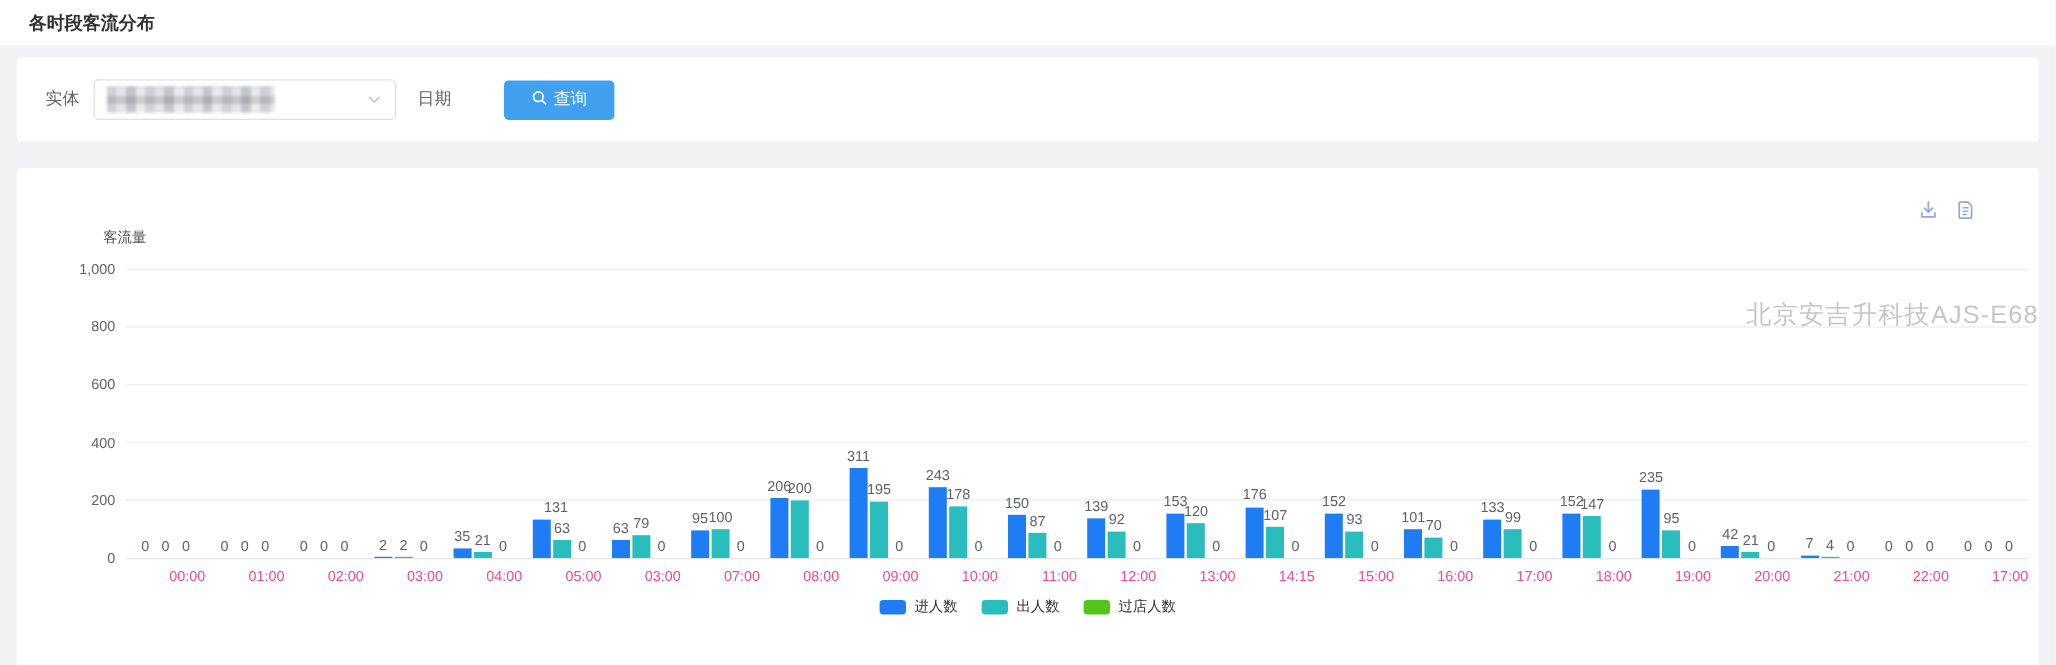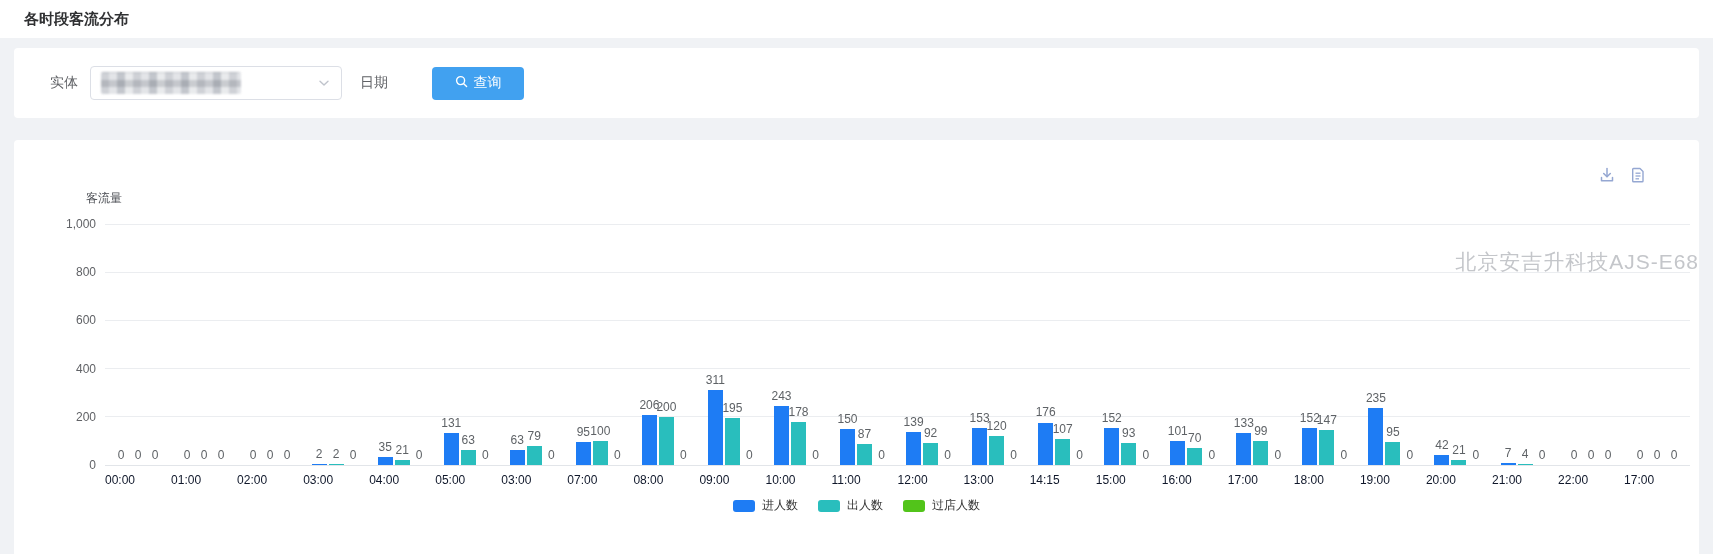--- a/index.html
+++ b/index.html
@@ -1,21 +1,21 @@
 <!DOCTYPE html>
 <html><head>
 <meta charset="utf-8">
 <style>
   * { margin:0; padding:0; box-sizing:border-box; }
   html,body { width:1713px; height:554px; background:#f0f2f5; font-family:"Liberation Sans","DejaVu Sans",sans-serif; overflow:hidden; }
 
   .titlebar { background:#fff; height:38px; display:flex; align-items:center; padding-left:24px; }
   .page-title { font-size:15px; font-weight:700; color:#303133; }
 
-  .card { background:#fff; border-radius:4px; position:absolute; left:14px; width:1685px;padding-left:12px; }
+  .card { background:#fff; border-radius:4px; position:absolute; left:14px; width:1685px; }
   .filter-card { top:48px; height:70px; display:flex; align-items:center; }
   .chart-card  { top:140px; height:486px; }
 
   .flabel { font-size:14px; color:#606266; }
   .lbl-entity { margin-left:24px; margin-right:12px; }
   .lbl-date { margin-left:18px; margin-right:12px; }
 
   .select { width:252px; height:34px; border:1px solid #dcdfe6; border-radius:4px; background:#fff;
             display:flex; align-items:center; justify-content:space-between; padding:0 10px; cursor:pointer; }
   .mosaic { width:140px; height:22px; border-radius:2px;
@@ -42,21 +42,21 @@
 
   .plot { position:absolute; left:91px; top:84px; width:1585px; height:241px; }
   .gl { position:absolute; left:0; right:0; height:1px; background:#ebedf0; }
   .gl.base { background:#e2e5e9; }
   .ytick { position:absolute; right:calc(100% + 9px); transform:translateY(-50%); font-size:12px; color:#606266; white-space:nowrap; }
   .groups { position:absolute; left:0; top:0; width:100%; height:100%; display:flex; }
   .group { flex:1; position:relative; display:flex; align-items:flex-end; justify-content:center; }
   .slot { width:15px; margin:0 1px; height:100%; position:relative; display:flex; align-items:flex-end; justify-content:center; }
   .bar { width:100%; }
   .val { position:absolute; left:50%; transform:translateX(-50%); font-size:12px; color:#5e6266; white-space:nowrap; }
-  .xlabel { position:absolute; top:calc(100% + 8px); left:0; width:100%; text-align:left; font-size:12px; color:#0f172a; }
+  .xlabel { position:absolute; top:calc(100% + 8px); left:0; width:100%; text-align:right; font-size:12px; color:#ec4899; }
 
   .watermark { position:absolute; top:108px; left:0; right:0; text-align:right; font-size:21px; color:#c4c6ca; letter-spacing:1px; }
 
   .legend { position:absolute; top:357px; left:0; right:0; display:flex; justify-content:center; align-items:center; gap:20px; }
   .legend-item { display:flex; align-items:center; gap:7px; cursor:pointer; }
   .swatch { width:22px; height:12px; border-radius:3px; }
   .legend-label { font-size:12px; color:#333; }
 </style>
 </head>
 <body>
@@ -193,21 +193,21 @@
           </div>
           <div class="slot">
             <div class="bar" style="height: 0px; background: rgb(82, 196, 26);"></div>
             <div class="val" style="bottom: 3px;">0</div>
           </div>
           <div class="xlabel">04:00</div>
         </div>
         <div class="group">
           <div class="slot">
             <div class="bar" style="height: 32px; background: rgb(30, 124, 244);"></div>
-            <div class="val" style="bottom: 35px;">131</div>
+            <div class="val" style="bottom: 35px; margin-left: 12px;">131</div>
           </div>
           <div class="slot">
             <div class="bar" style="height: 15px; background: rgb(41, 190, 189);"></div>
             <div class="val" style="bottom: 18px;">63</div>
           </div>
           <div class="slot">
             <div class="bar" style="height: 0px; background: rgb(82, 196, 26);"></div>
             <div class="val" style="bottom: 3px;">0</div>
           </div>
           <div class="xlabel">05:00</div>

